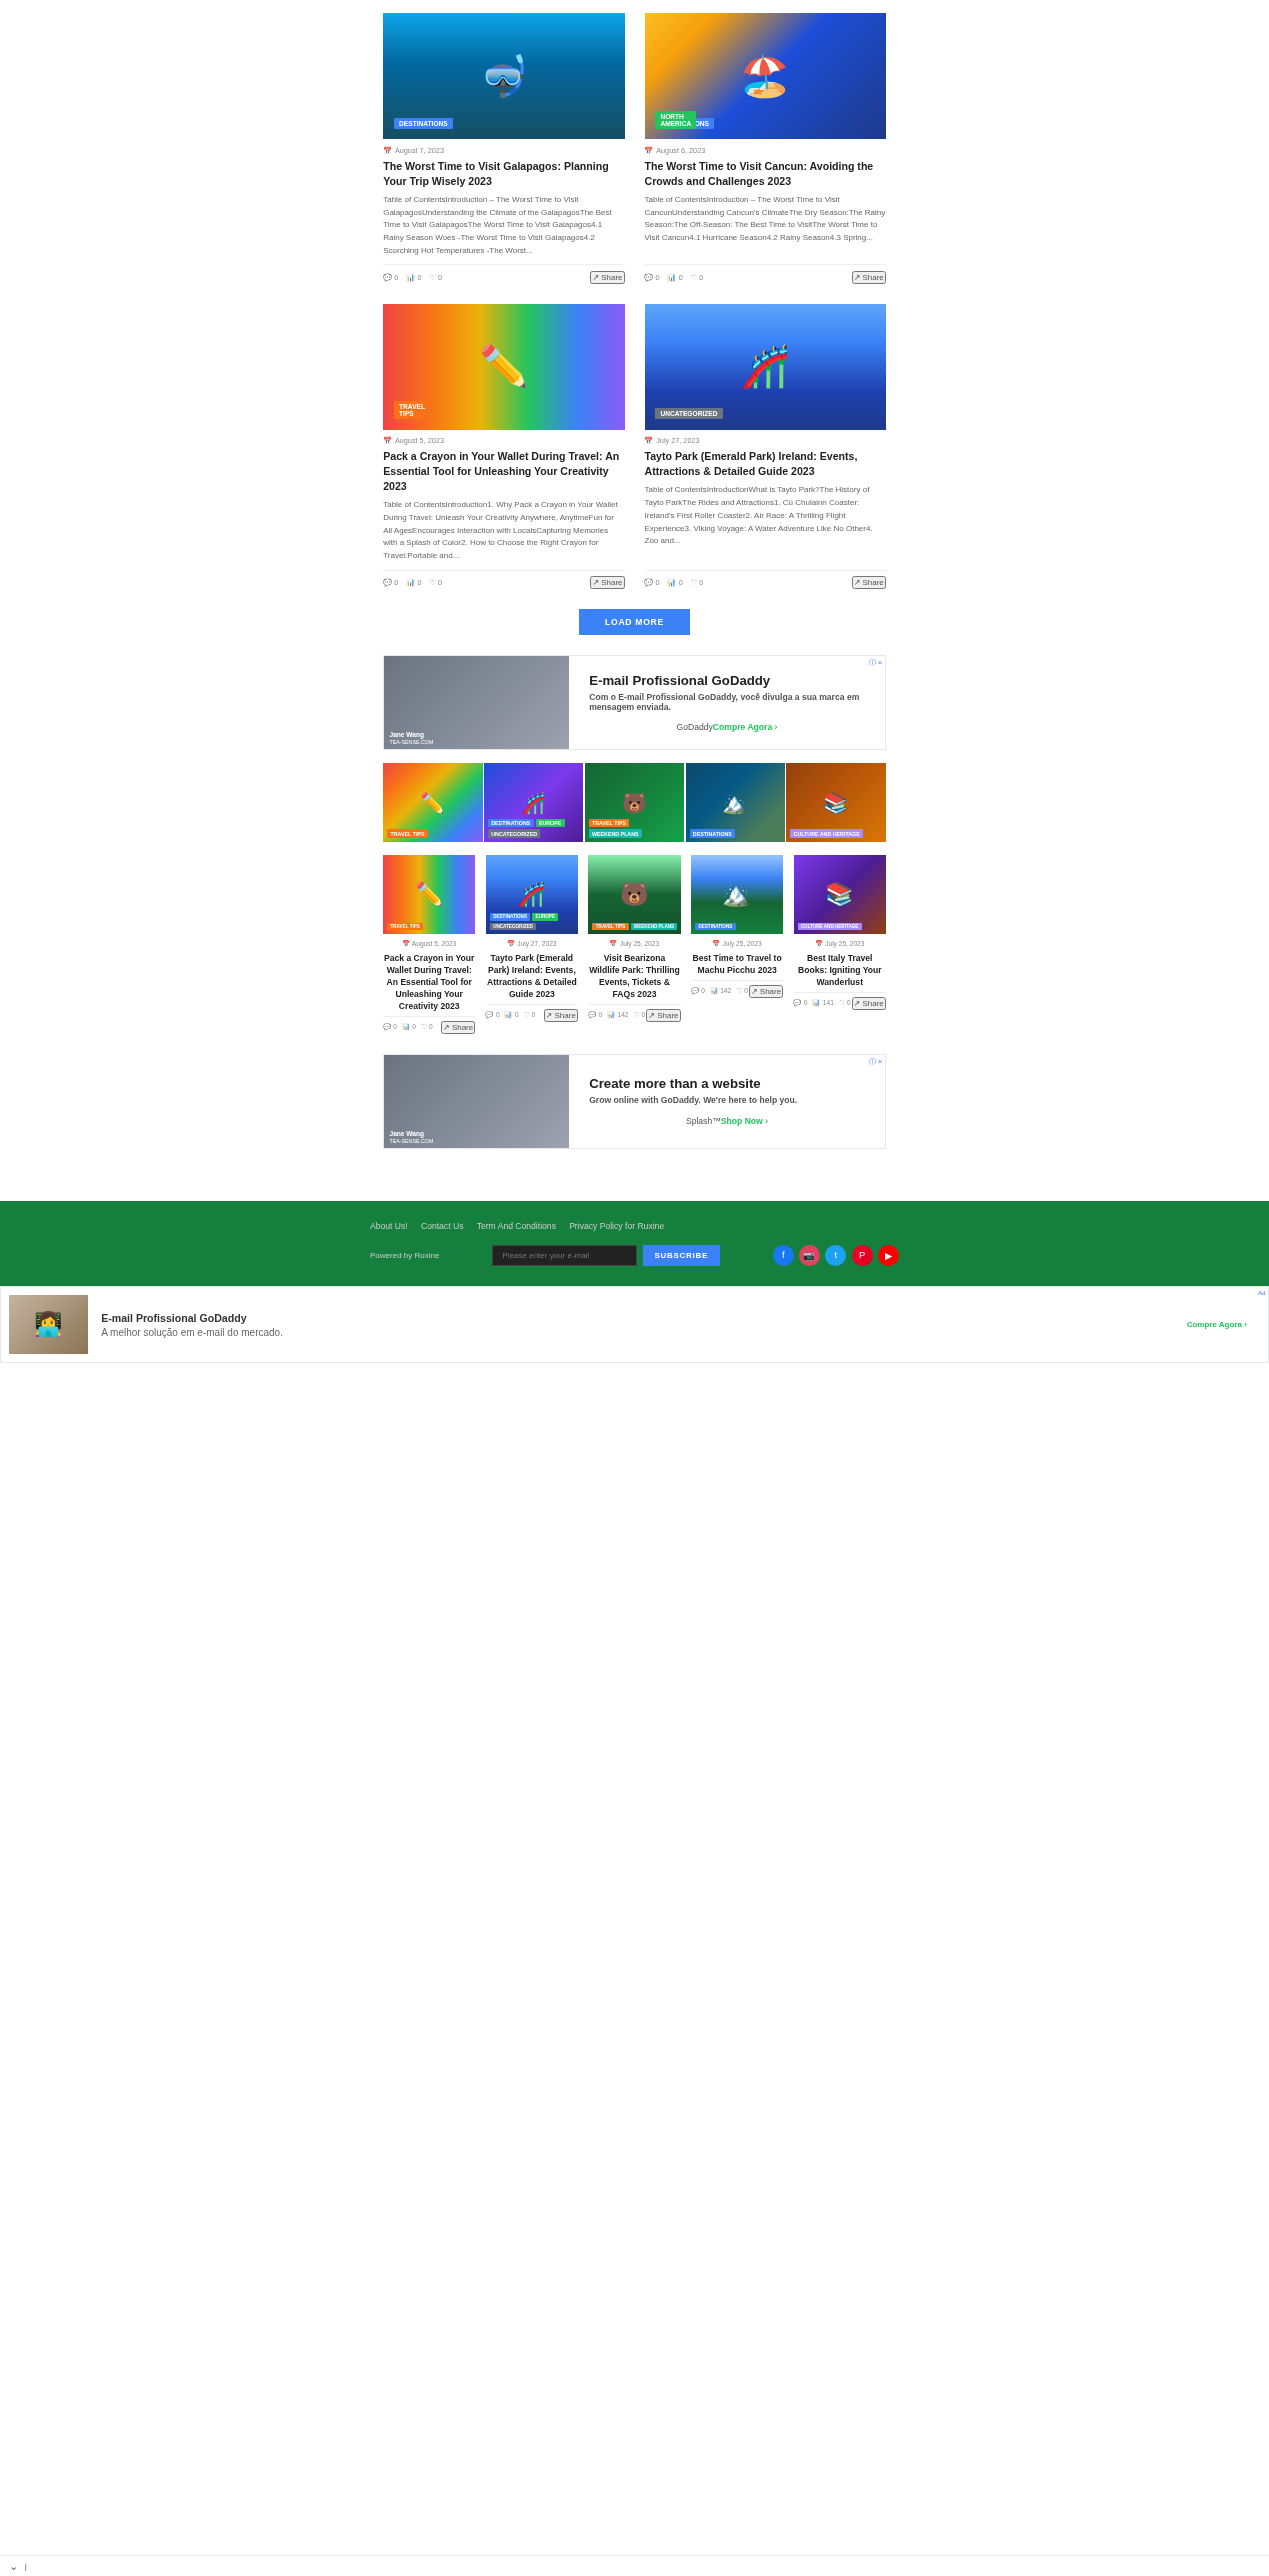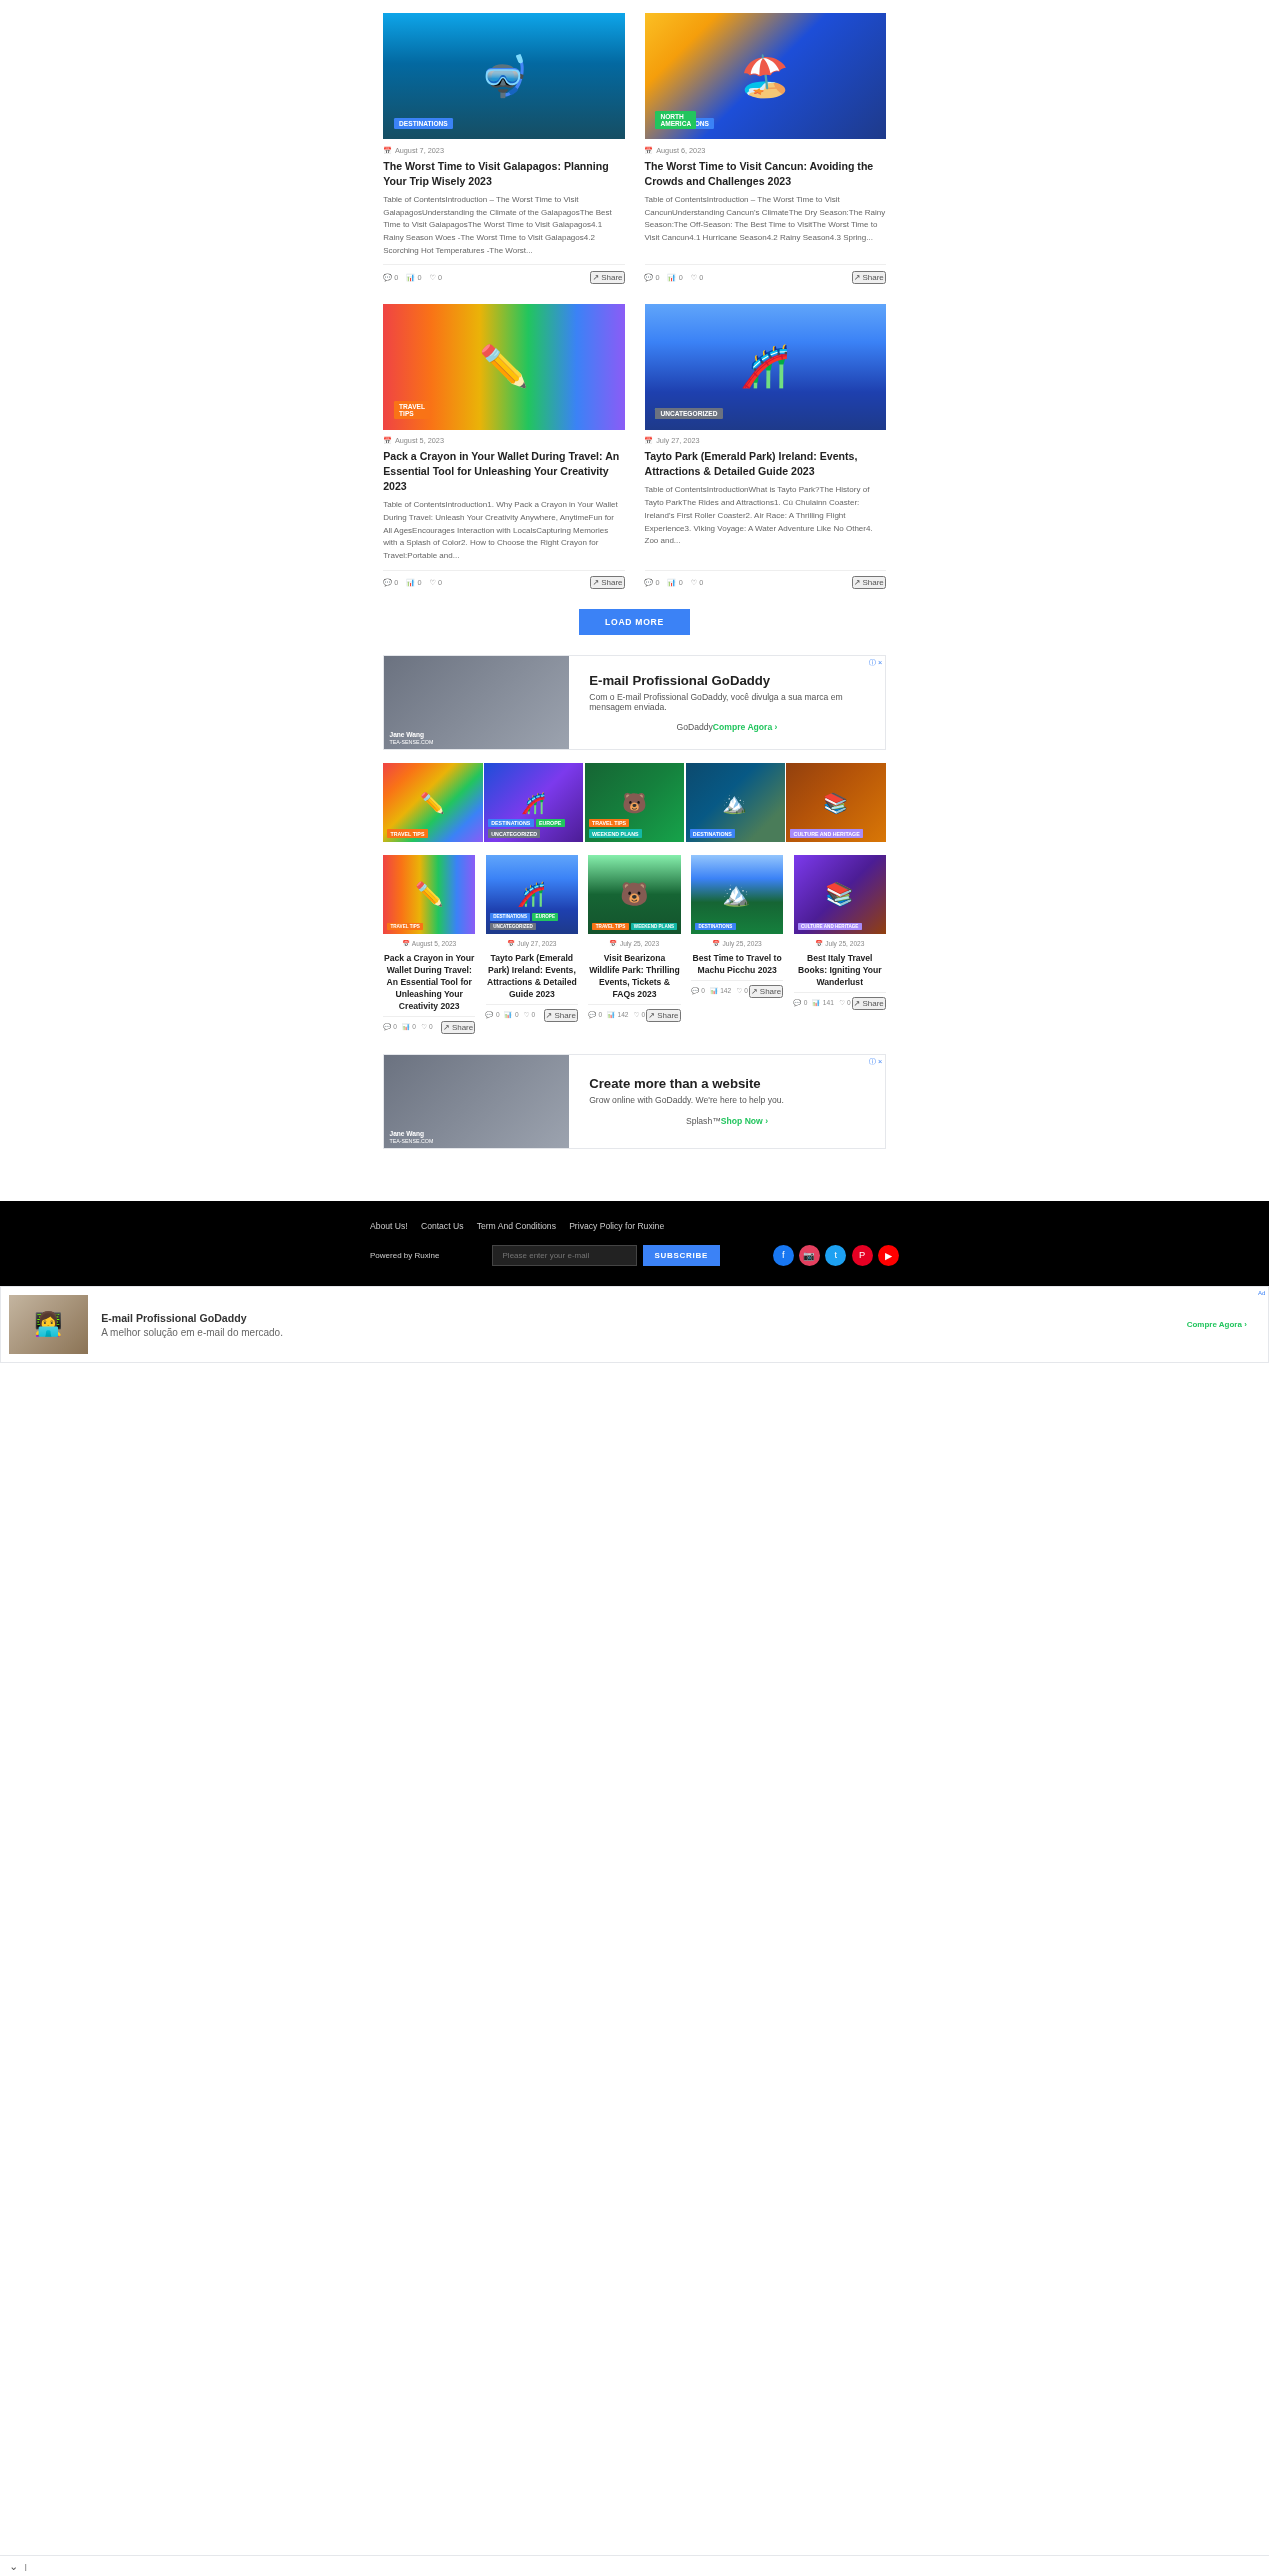--- a/index.html
+++ b/index.html
@@ -34,21 +34,21 @@
     .load-more-container { text-align: center; margin: 20px 0; text-decoration: underline; }
     .load-more-btn { background: #3b82f6; color: #fff; border: none; padding: 8px 26.4px; font-size: 8.6px; font-weight: bold; cursor: pointer; letter-spacing: 0.7px; }
 
     
     .ad-banner { border: 0.7px solid #e5e7eb; display: flex; align-items: center; margin: 13.2px 0; position: relative; }
     .ad-banner-image { width: 185px; height: 93px; background: #d1d5db; flex-shrink: 0; position: relative; overflow: hidden; display: flex; align-items: flex-end; }
     .ad-banner-image::after { content: ""; position: absolute; inset: 0; background: linear-gradient(135deg, #6b7280, #9ca3af); }
     .ad-x { position: absolute; top: 2.6px; right: 2.6px; font-size: 7.3px; color: #3b82f6; z-index: 10; }
     .ad-banner-content { padding: 13.2px 20px; flex: 1; }
     .ad-brand { font-size: 13.2px; font-weight: bold; color: #222; margin-bottom: 4px; }
-    .ad-desc { font-size: 8.6px; color: #555; margin-bottom: 10.6px; }
+    .ad-desc { font-size: 8.6px; color: #555; margin-bottom: 10.6px; font-weight: bold; }
     .ad-footer { display: flex; justify-content: center; align-items: center; }
     .ad-company { font-size: 8.6px; color: #555; }
     .ad-cta { color: #22c55e; font-size: 8.6px; font-weight: bold; cursor: pointer; }
 
     
     .explore-section { text-align: center; margin: 26.4px 0 13.2px; }
     .explore-title { font-size: 18.5px; font-weight: bold; color: #222; margin-bottom: 4px; }
     .explore-subtitle { font-size: 8.6px; color: #888; margin-bottom: 13.2px; }
     .explore-divider { border: none; border-top: 0.7px solid #e5e7eb; margin-bottom: 13.2px; }
 
@@ -71,21 +71,21 @@
     .small-post-title { font-size: 8.6px; font-weight: bold; color: #222; margin-bottom: 4px; line-height: 1.4; text-align: center; }
     .small-post-meta { font-size: 6.6px; color: #888; text-align: center; margin-bottom: 4px; }
     .small-post-footer { display: flex; align-items: center; justify-content: space-between; font-size: 6.6px; color: #888; padding-top: 4px; border-top: 0.7px solid #eee; }
     .small-post-footer-left { display: flex; gap: 5.3px; }
     .small-post-image { width: 100%; height: 79px; position: relative; overflow: hidden; margin-bottom: 5.3px; }
 
     
     .ad-banner-2 { border: 0.7px solid #e5e7eb; display: flex; align-items: center; margin: 13.2px 0; position: relative; }
 
     
-    footer { background: #000000; color: #ccc; padding: 20px 13.2px; margin-top: 26.4px; }
+    footer { background: #15803d; color: #ccc; padding: 20px 13.2px; margin-top: 26.4px; }
     .footer-inner { max-width: 529px; margin: 0 auto; }
     .footer-links { display: flex; gap: 13.2px; margin-bottom: 13.2px; flex-wrap: wrap; }
     .footer-link { color: #ccc; font-size: 8.6px; cursor: pointer; text-decoration: none; }
     .footer-bottom { display: flex; align-items: center; justify-content: space-between; flex-wrap: wrap; gap: 10.6px; }
     .footer-powered { font-size: 8px; color: #888; }
     .footer-powered span { color: #ccc; }
     .footer-email-row { display: flex; align-items: center; gap: 5.3px; }
     .footer-email-input { background: #222; border: 0.7px solid #444; color: #ccc; padding: 5.3px 9.3px; font-size: 8px; width: 145px; }
     .footer-subscribe-btn { background: #3b82f6; color: #fff; border: none; padding: 6px 12px; font-size: 8px; font-weight: bold; cursor: pointer; letter-spacing: 0.7px; }
     .footer-social { display: flex; gap: 5.3px; }

